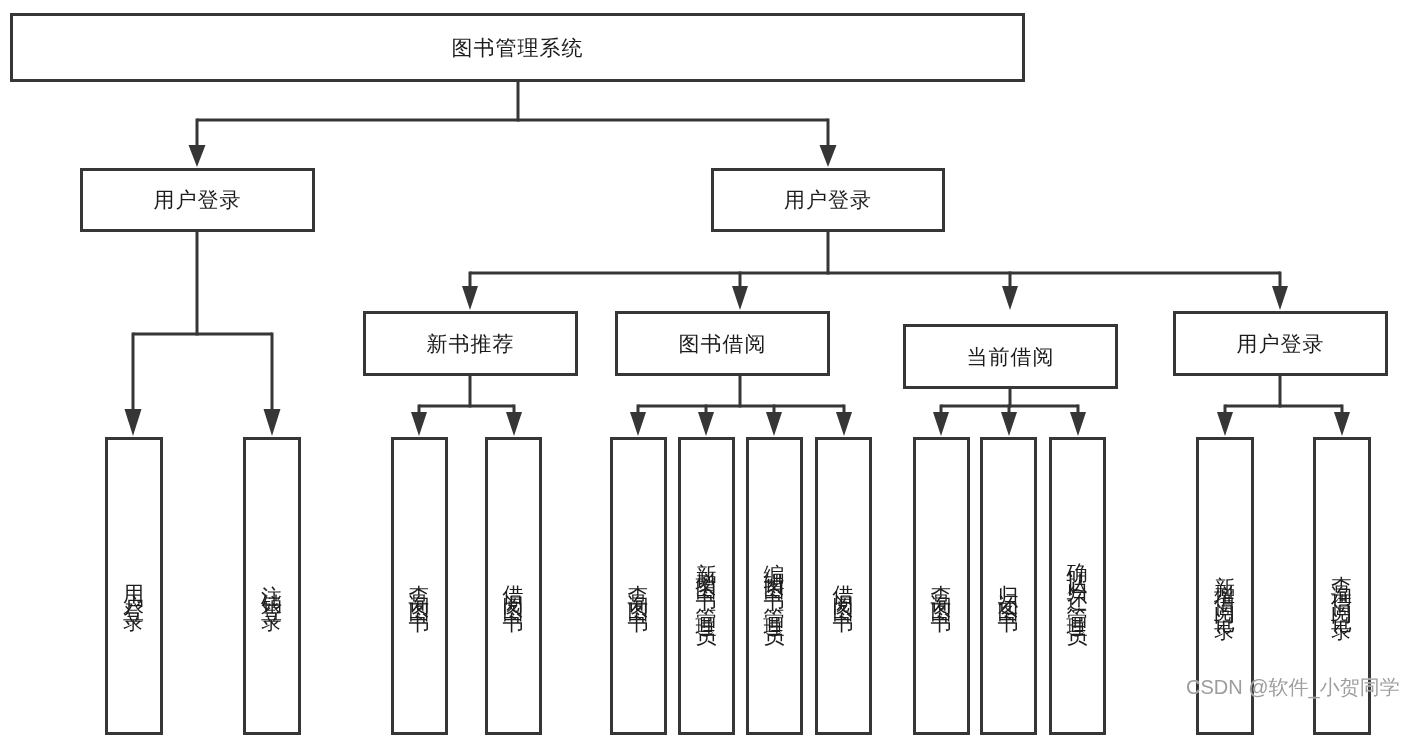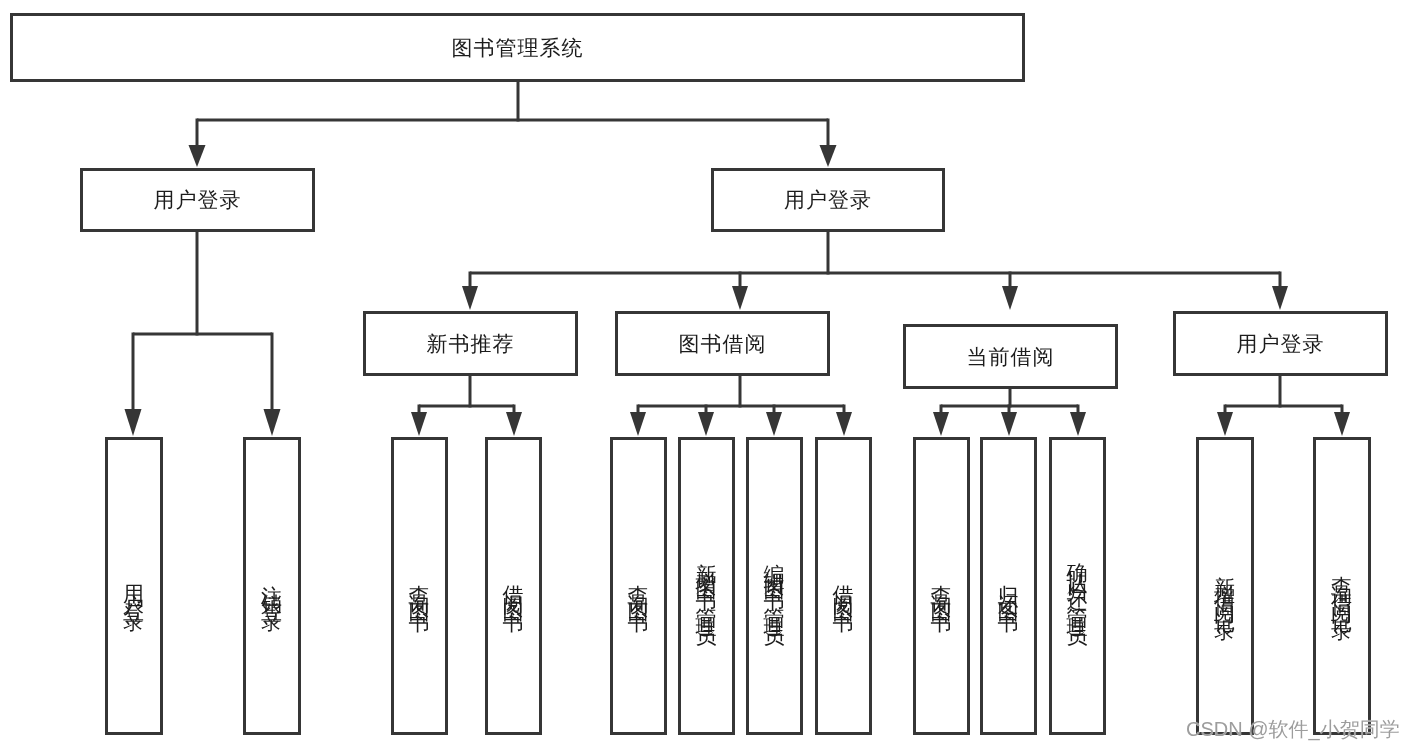--- a/index.html
+++ b/index.html
@@ -17,21 +17,21 @@
   }
   .root{left:10px;top:13px;width:1015px;height:69px;font-size:21px;}
   .lvl2{top:168px;height:64px;}
   .lvl3{top:311px;height:65px;width:215px;}
   .vbox{top:437px;height:298px;}
   .vtext{
     writing-mode:vertical-rl;text-orientation:mixed;
     letter-spacing:9px;line-height:1;font-size:21px;
   }
   .watermark{
-    position:absolute;left:1186px;top:716px;width:210px;
+    position:absolute;left:1186px;top:674px;width:210px;
     font-size:20px;color:#9d9d9d;letter-spacing:0;white-space:nowrap;
     text-shadow:0 0 1px #ffffff;
   }
 </style>
 </head>
 <body>
 
 <div id="canvas">
 
   <svg id="wires" viewBox="0 0 1405 747" xmlns="http://www.w3.org/2000/svg">

